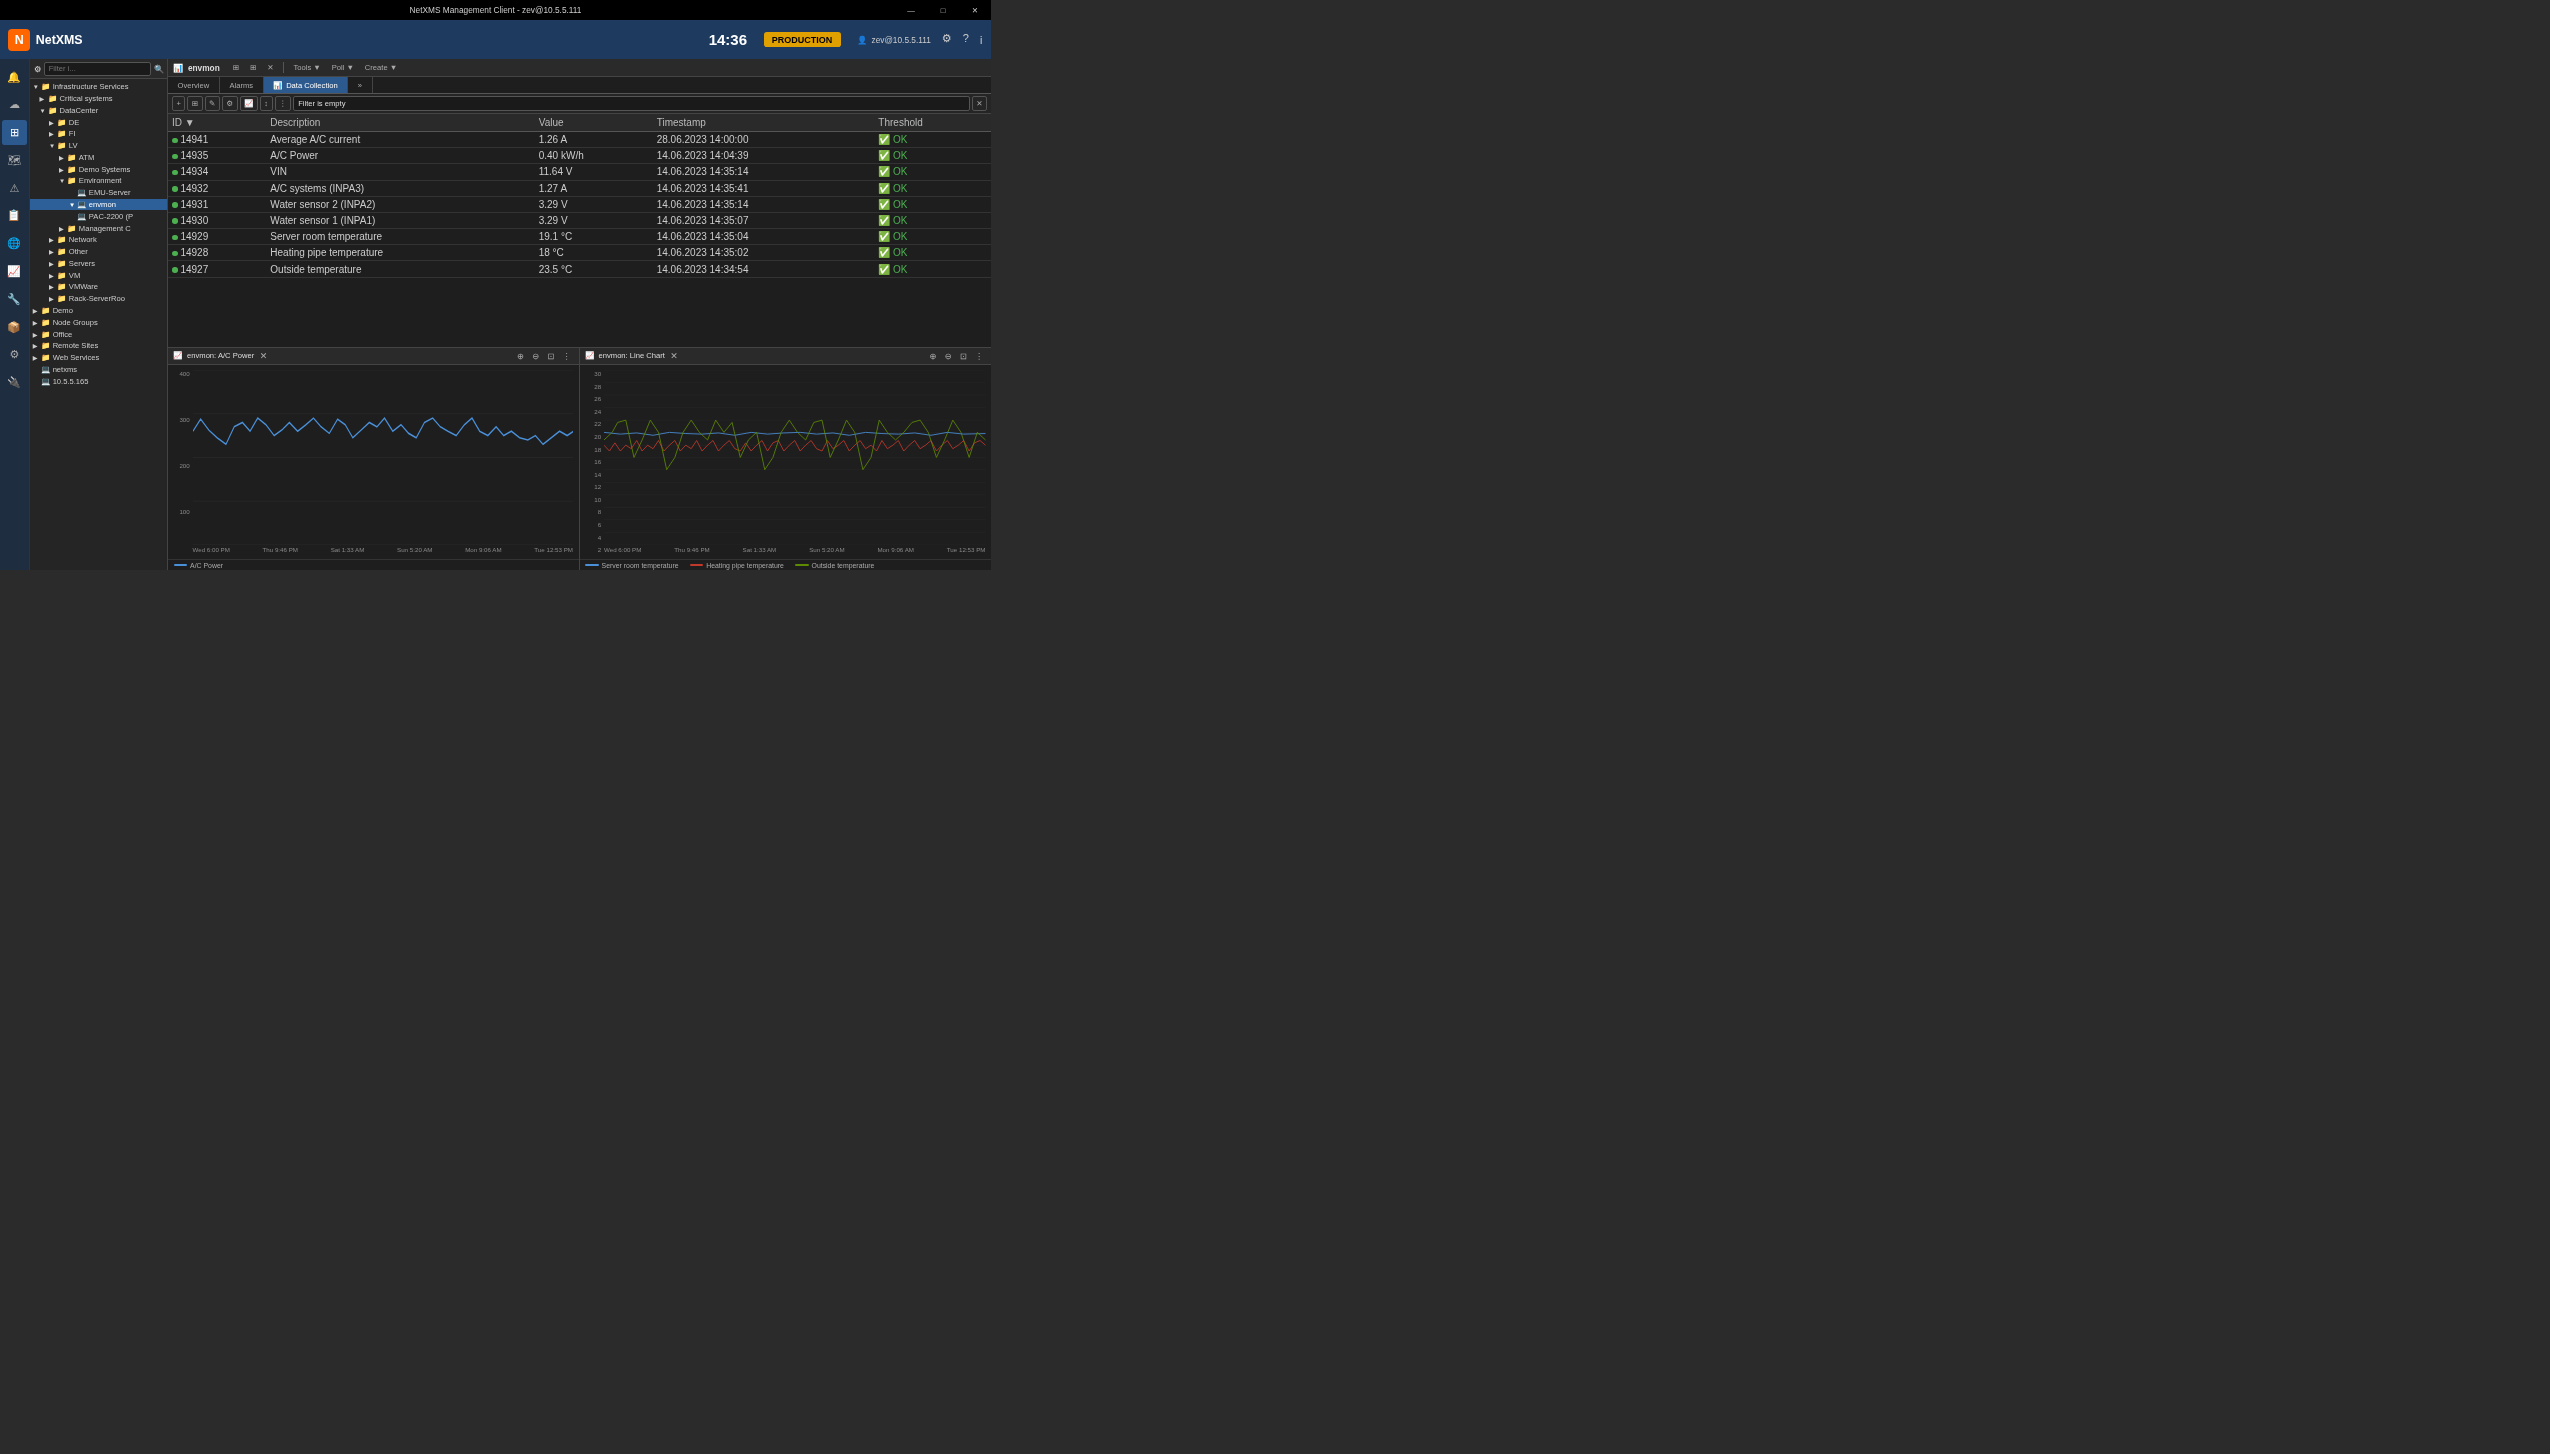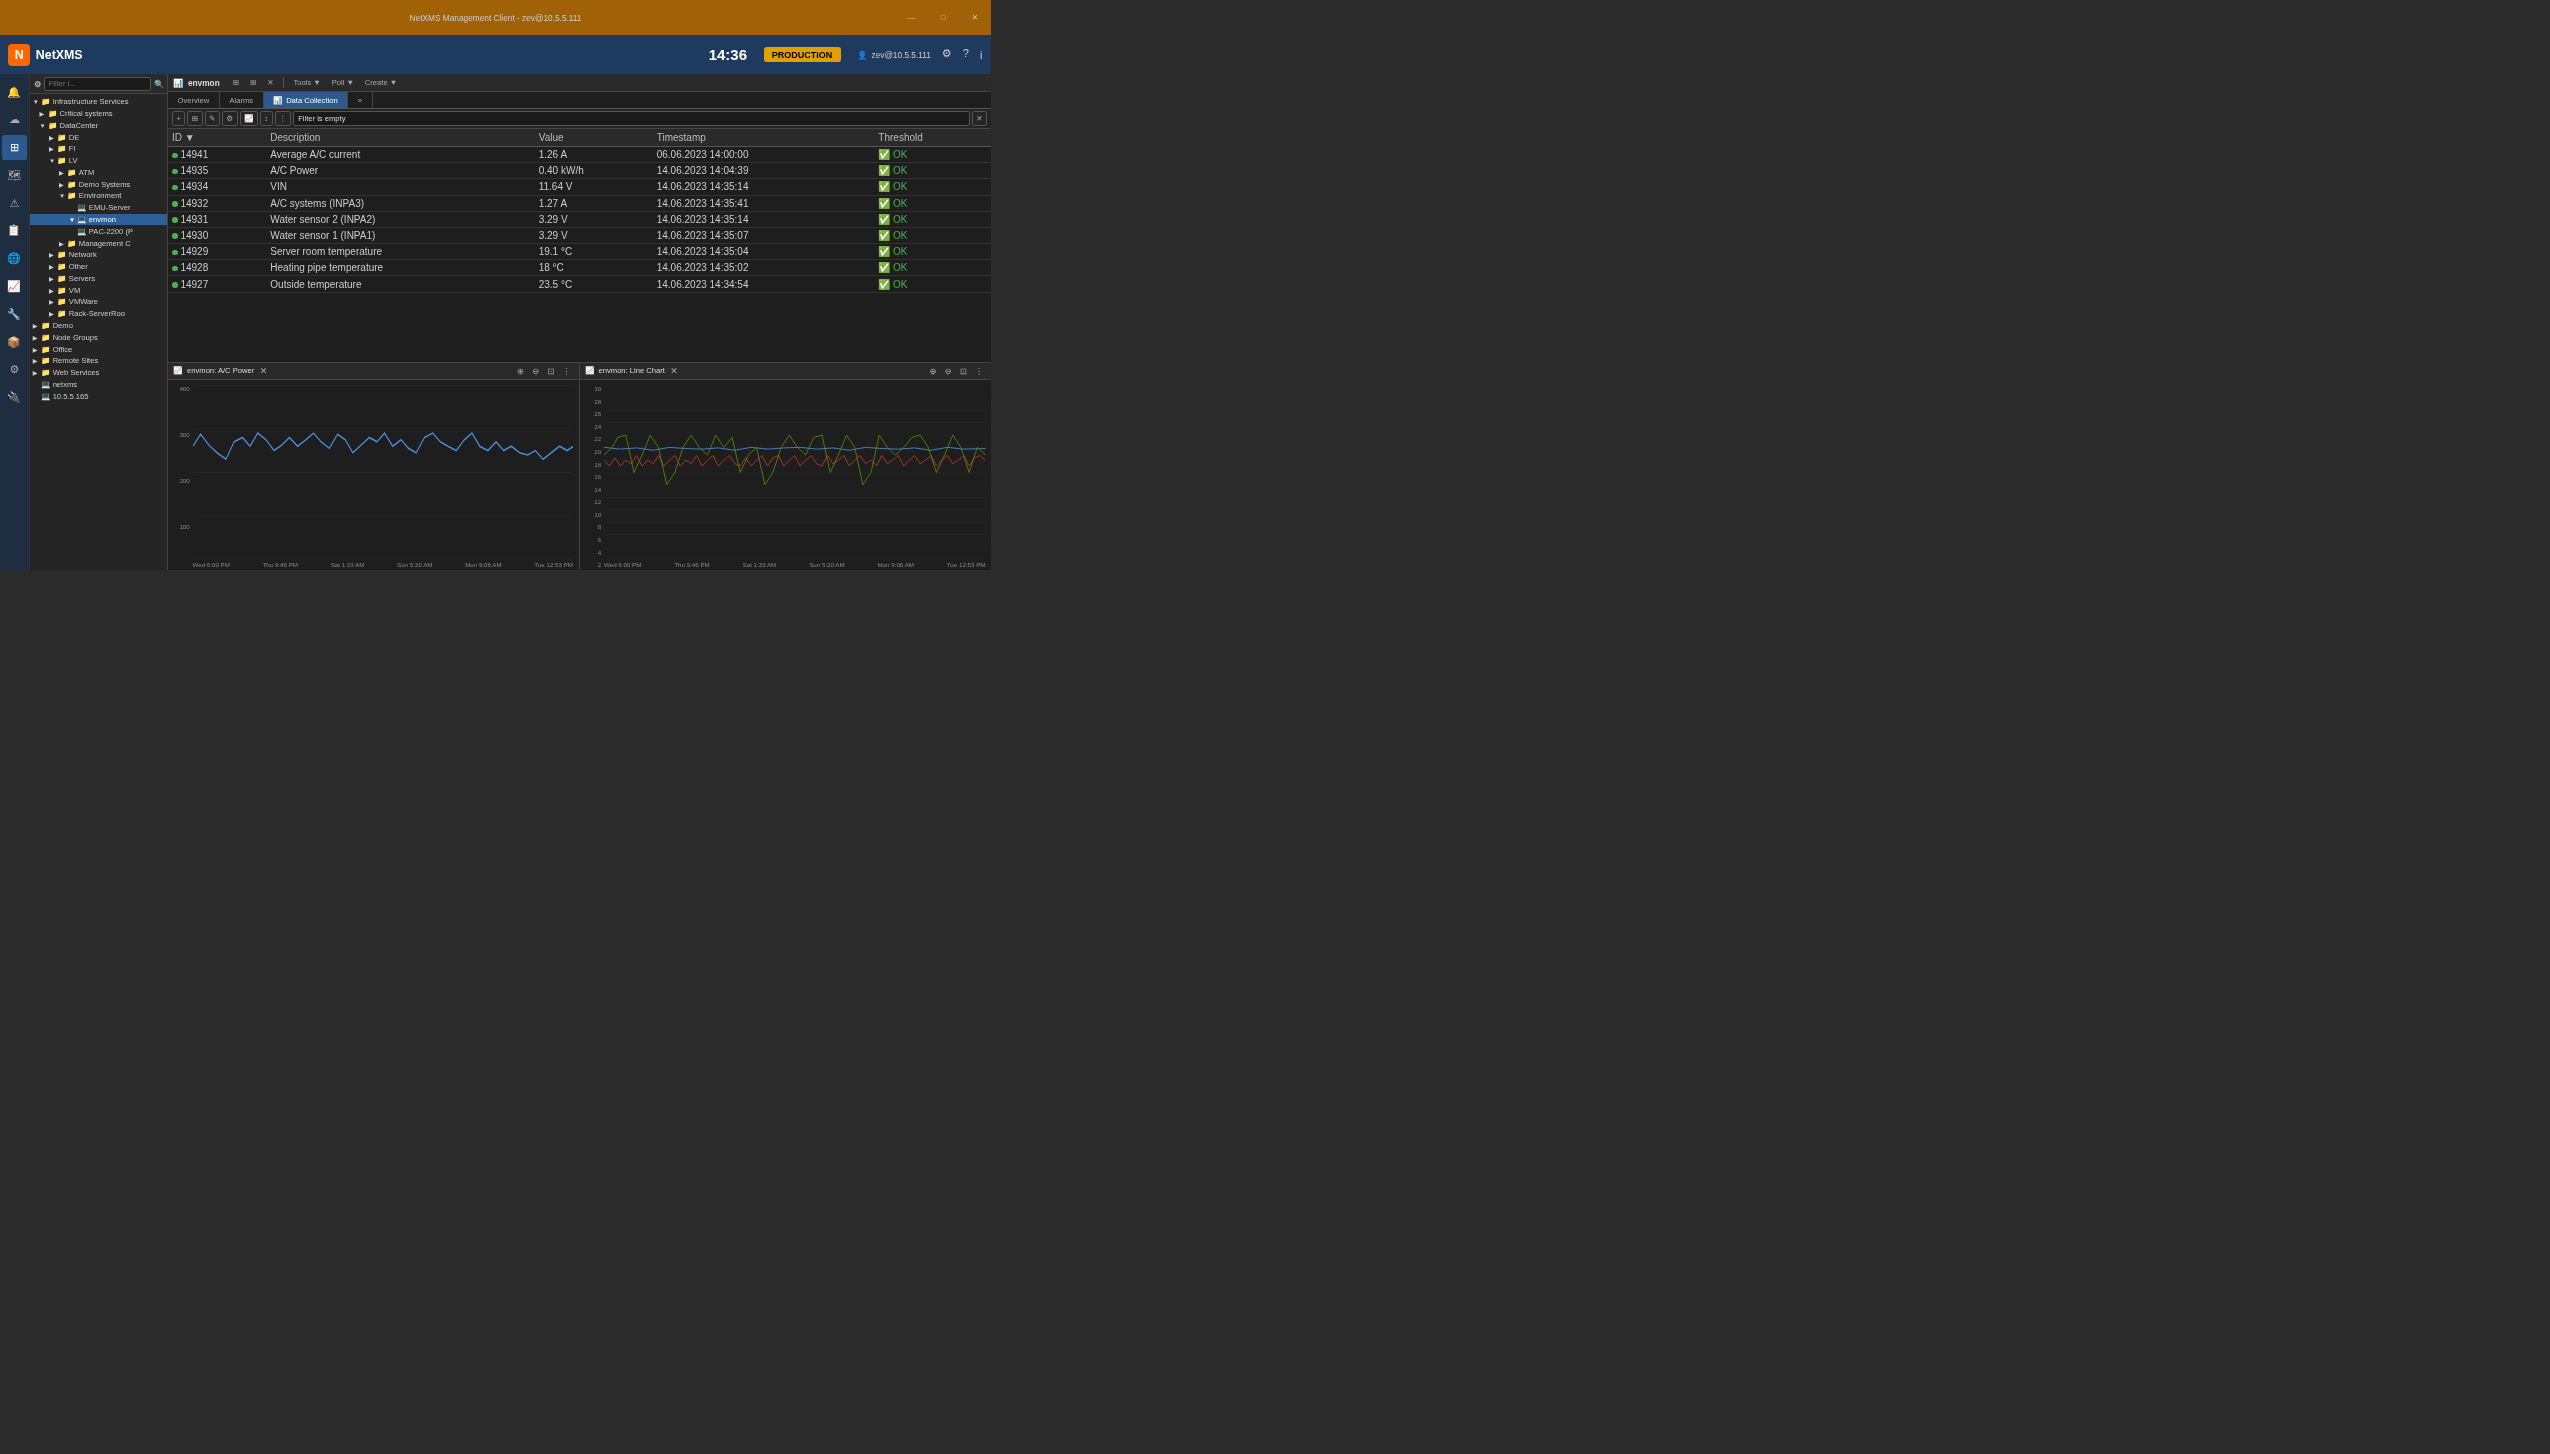--- a/index.html
+++ b/index.html
@@ -1,21 +1,21 @@
 <!DOCTYPE html>
 <html style="font-size:11px"><head>
   <meta charset="utf-8">
   <style>
     * { box-sizing: border-box; margin: 0; padding: 0; }
     body { font-family: 'Segoe UI', Arial, sans-serif; font-size: 8.3px; background: #2b2b2b; color: #e0e0e0; overflow: hidden; width: 991px; height: 570px; }
 
     
     #titlebar {
-      background: #a16207;
-      height: 35px;
+      background: #000000;
+      height: 20px;
       display: flex;
       align-items: center;
       justify-content: center;
       color: #ccc;
       font-size: 8.3px;
       position: relative;
       text-align: right;
     }
     #titlebar .win-controls {
       position: absolute;
@@ -649,21 +649,21 @@
               <th>Value</th>
               <th>Timestamp</th>
               <th>Threshold</th>
             </tr>
           </thead>
           <tbody id="dci-tbody">
           <tr>
                 <td><span class="status-dot status-dot-green" style="margin-right: 2.8px;"></span>14941</td>
                 <td>Average A/C current</td>
                 <td>1.26 A</td>
-                <td>06.06.2023 14:00:00</td>
+                <td>28.06.2023 14:00:00</td>
                 <td><span class="status-ok"><span>✅</span> OK</span></td>
               </tr>
               <tr>
                 <td><span class="status-dot status-dot-green" style="margin-right: 2.8px;"></span>14935</td>
                 <td>A/C Power</td>
                 <td>0.40 kW/h</td>
                 <td>14.06.2023 14:04:39</td>
                 <td><span class="status-ok"><span>✅</span> OK</span></td>
               </tr>
               <tr>

